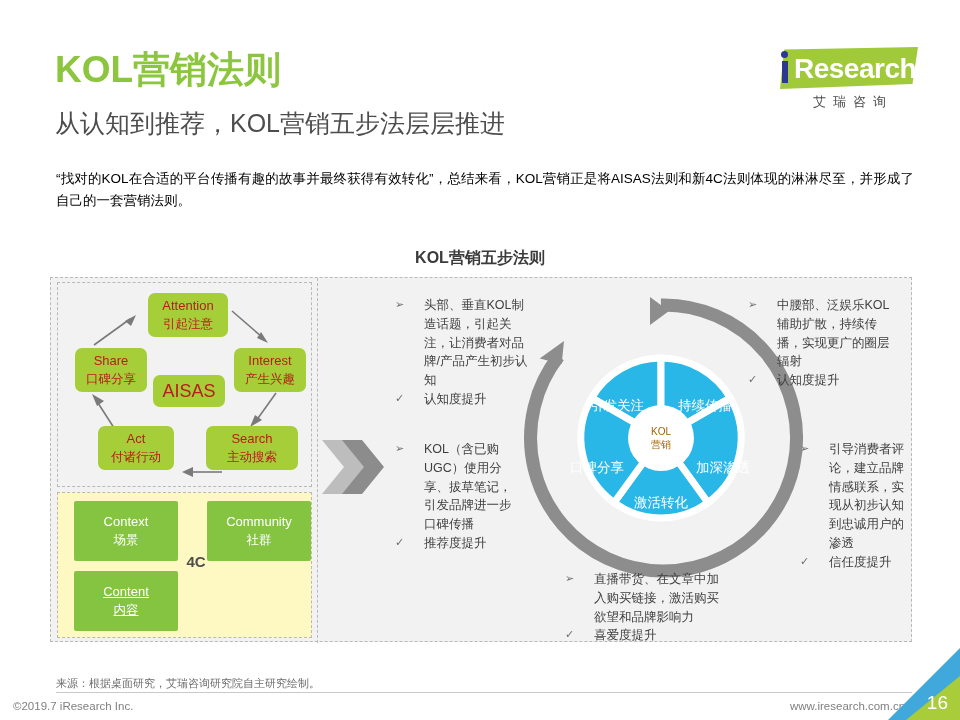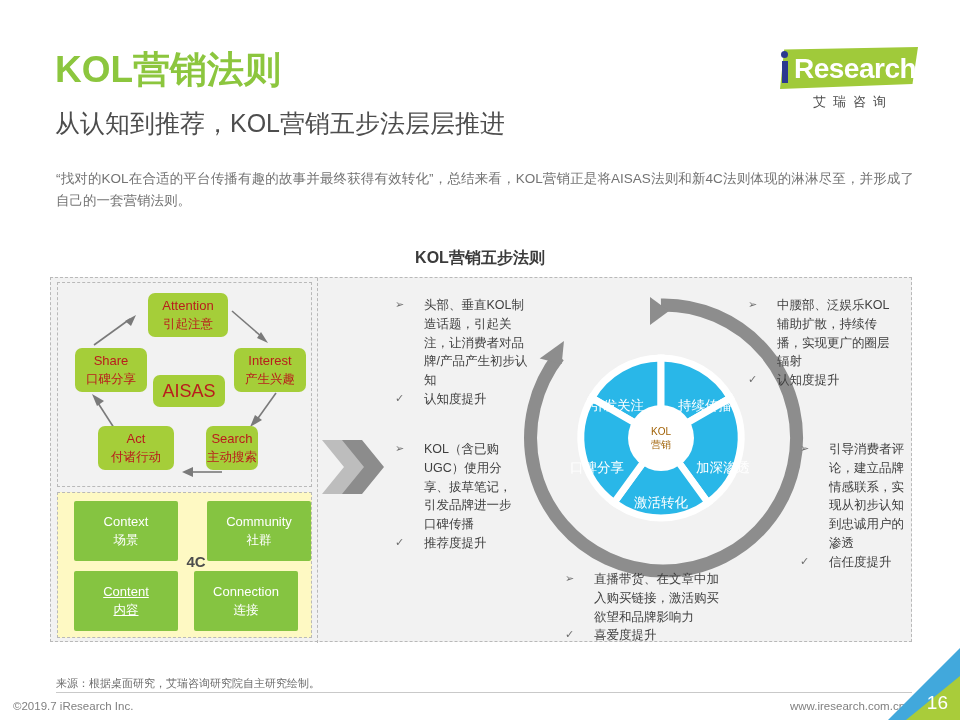--- a/index.html
+++ b/index.html
@@ -17,21 +17,21 @@
     font-size: 37px; font-weight: 700; color: #8cc63e;
     letter-spacing: 0px; line-height: 1.1;
   }
   .title-sub {
     position: absolute; left: 55px; top: 108px;
     font-size: 25px; font-weight: 400; color: #4d4d4d;
     line-height: 1.2;
   }
   .intro {
     position: absolute; left: 56px; top: 168px; width: 858px;
-    font-size: 13.5px; color: #737373; line-height: 1.62;
+    font-size: 13.5px; color: #000000; line-height: 1.62;
     text-align: justify;
   }
 
   
   .logo-wrap { position: absolute; right: 42px; top: 45px; width: 160px; height: 70px; }
   .logo-mark { position: relative; width: 160px; height: 47px; }
   .logo-para {
     position: absolute; left: 22px; top: 2px; width: 138px; height: 42px;
     background: #a0ca3a;
     clip-path: polygon(3% 6%, 100% 0%, 96% 88%, 0% 100%);
@@ -85,21 +85,21 @@
     position: absolute; background: #a5ce39; border-radius: 7px;
     color: #b91c1c; text-align: center;
     display: flex; flex-direction: column; justify-content: center; align-items: center;
     font-size: 12.5px; line-height: 1.45;
   }
   .gbox .en { font-size: 13px; }
   .gbox .cn { font-size: 12.5px; }
 
   .ais-attention { left: 90px; top: 10px; width: 80px; height: 44px; }
   .ais-interest  { left: 176px; top: 65px; width: 72px; height: 44px; }
-  .ais-search    { left: 148px; top: 143px; width: 52px; height: 44px; }
+  .ais-search    { left: 148px; top: 143px; width: 92px; height: 44px; }
   .ais-act       { left: 40px;  top: 143px; width: 76px; height: 44px; }
   .ais-share     { left: 17px;  top: 65px; width: 72px; height: 44px; }
   .ais-center    { left: 95px;  top: 92px; width: 72px; height: 32px; font-size: 18px; }
 
   .ais-arrow { position: absolute; }
   .ais-arrow svg { display: block; overflow: visible; }
 
   
   .c4 { position: absolute; left: 16px; top: 8px; width: 224px; height: 130px; }
   .c4box {
@@ -258,24 +258,20 @@
             <span class="cn">场景</span>
           </div>
           <div class="c4box c4-tr">
             <span class="en">Community</span>
             <span class="cn">社群</span>
           </div>
           <div class="c4box c4-bl">
             <span class="en">Content</span>
             <span class="cn">内容</span>
           </div>
-          <div class="c4box c4-br">
-            <span class="en">Connection</span>
-            <span class="cn">连接</span>
-          </div>
           <div class="c4-label">4C</div>
         </div>
       </div>
     </div>
   </div>
 
   <div class="chev">
     <svg width="62" height="54" viewBox="0 0 62 54">
       <path d="M0 0 L22 0 L44 27 L22 54 L0 54 L22 27 Z" fill="#bdbdbd"></path>
       <path d="M20 0 L40 0 L62 27 L40 54 L20 54 L42 27 Z" fill="#8c8c8c"></path>

